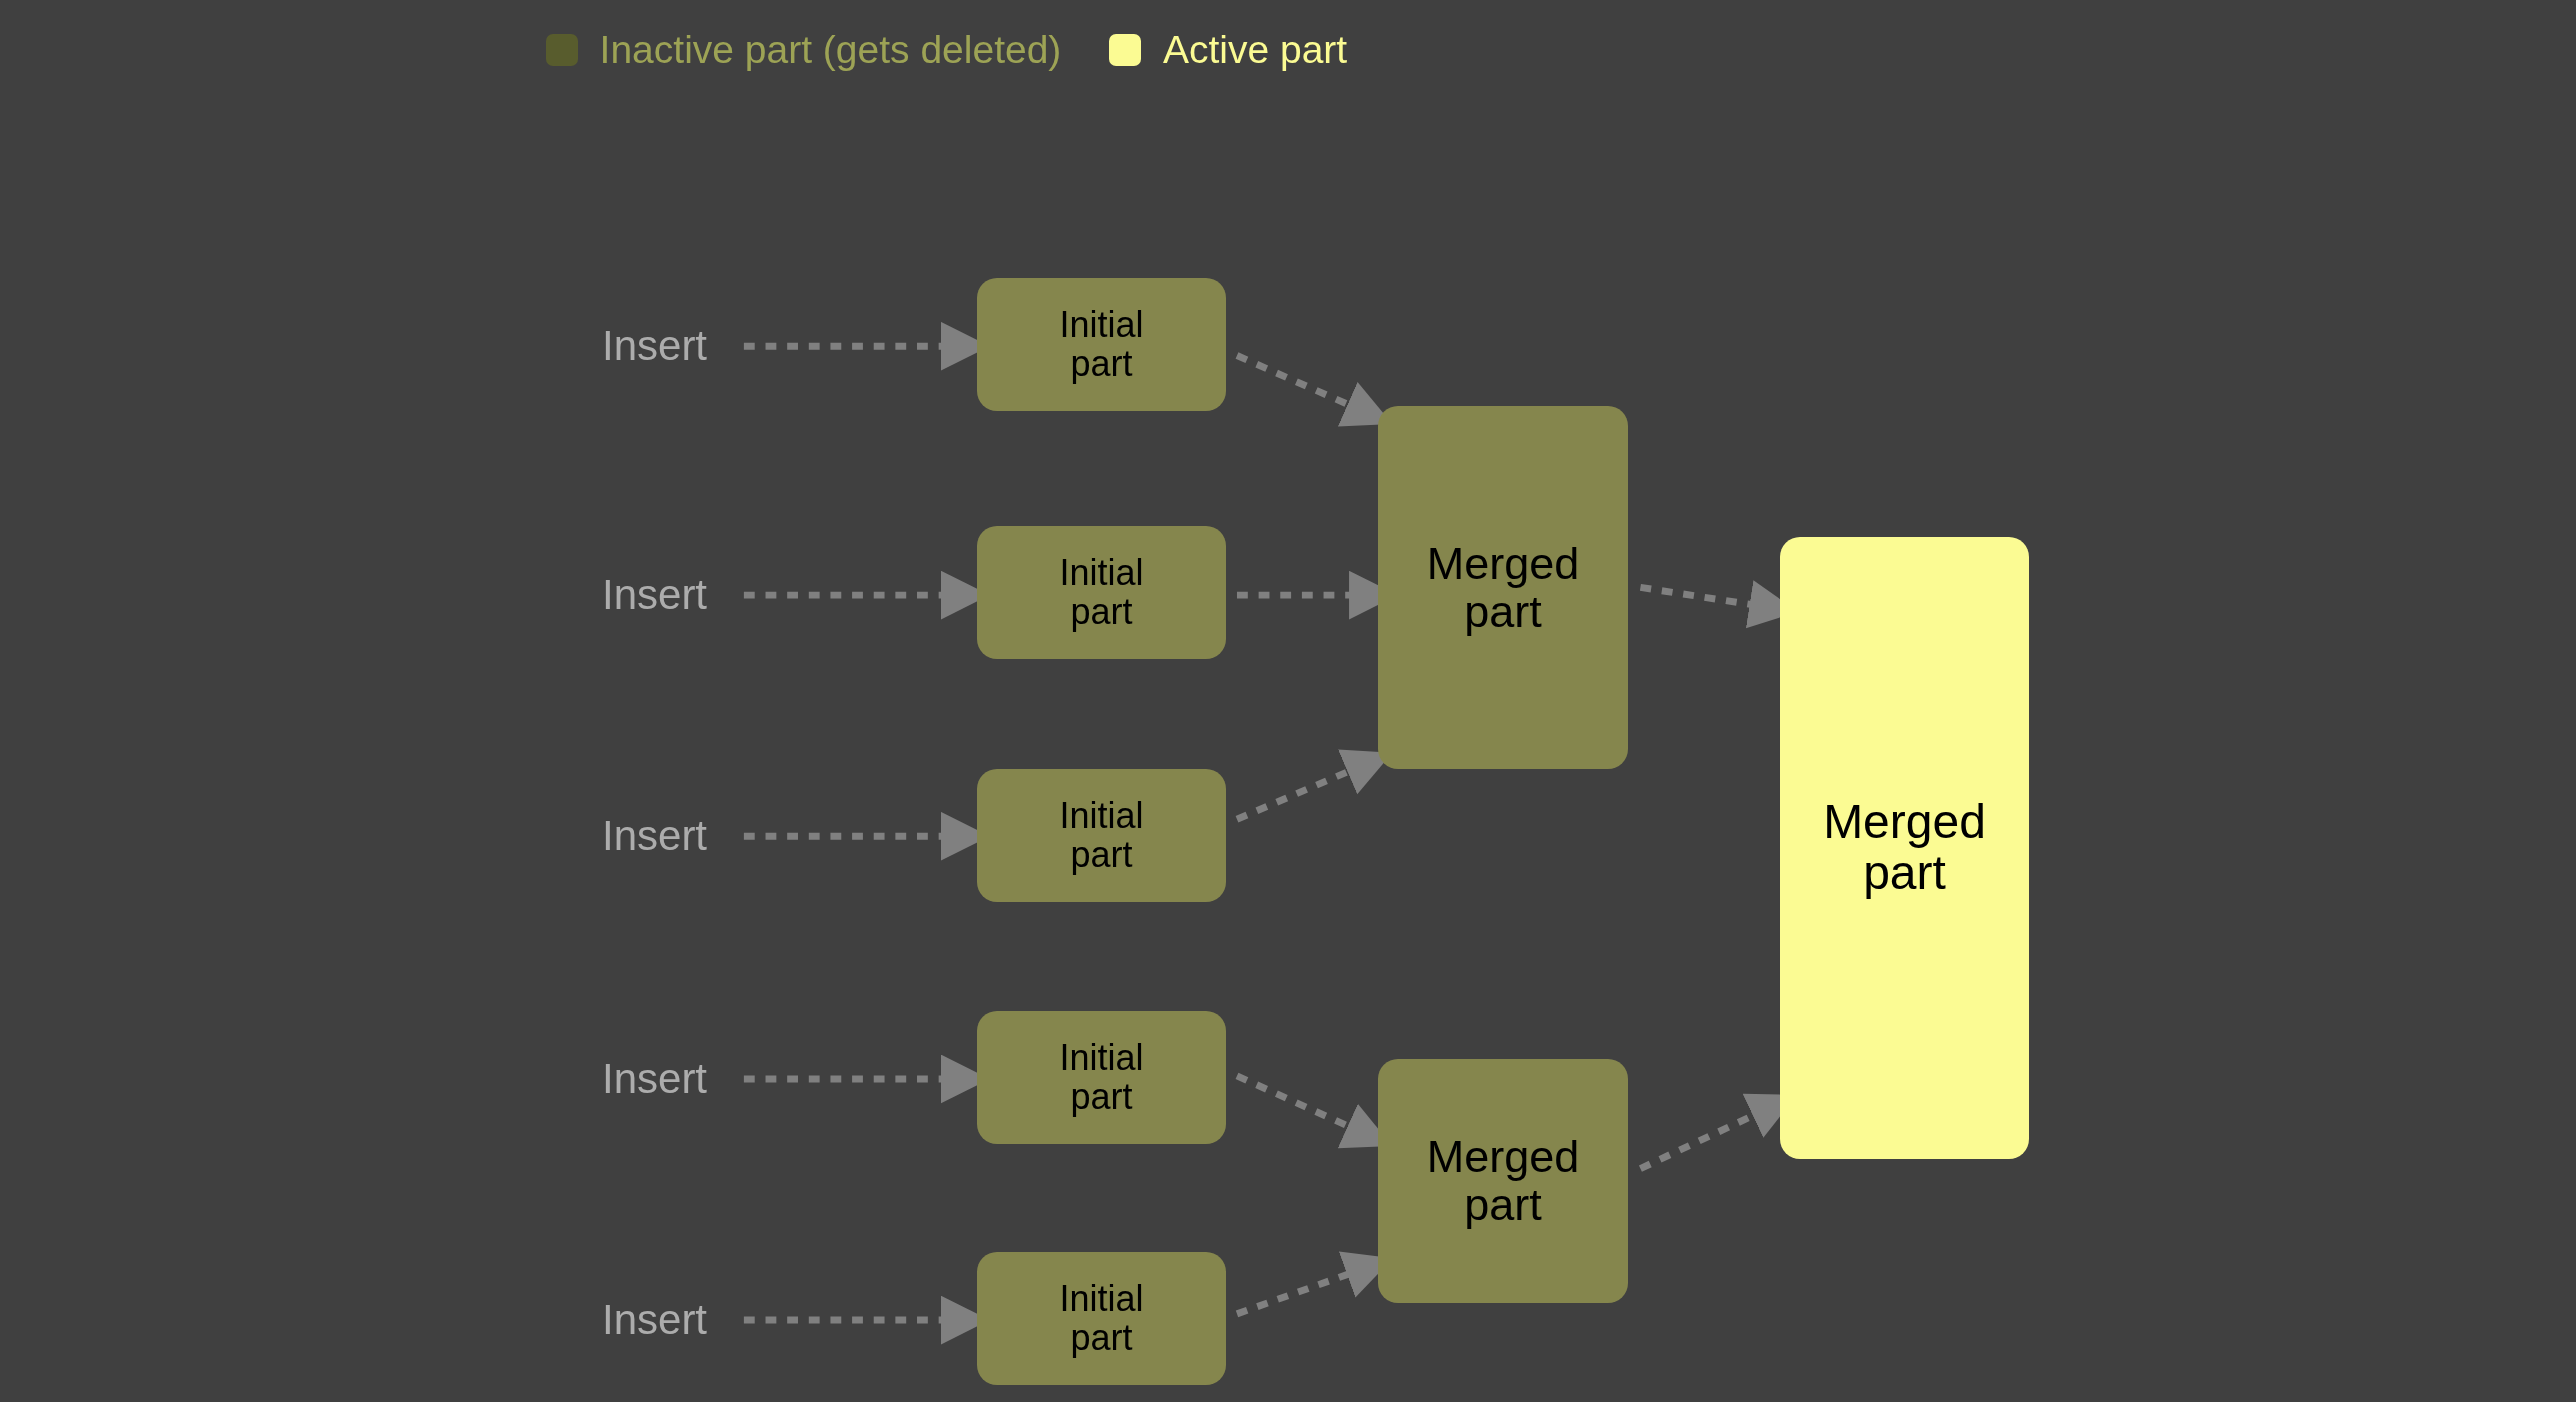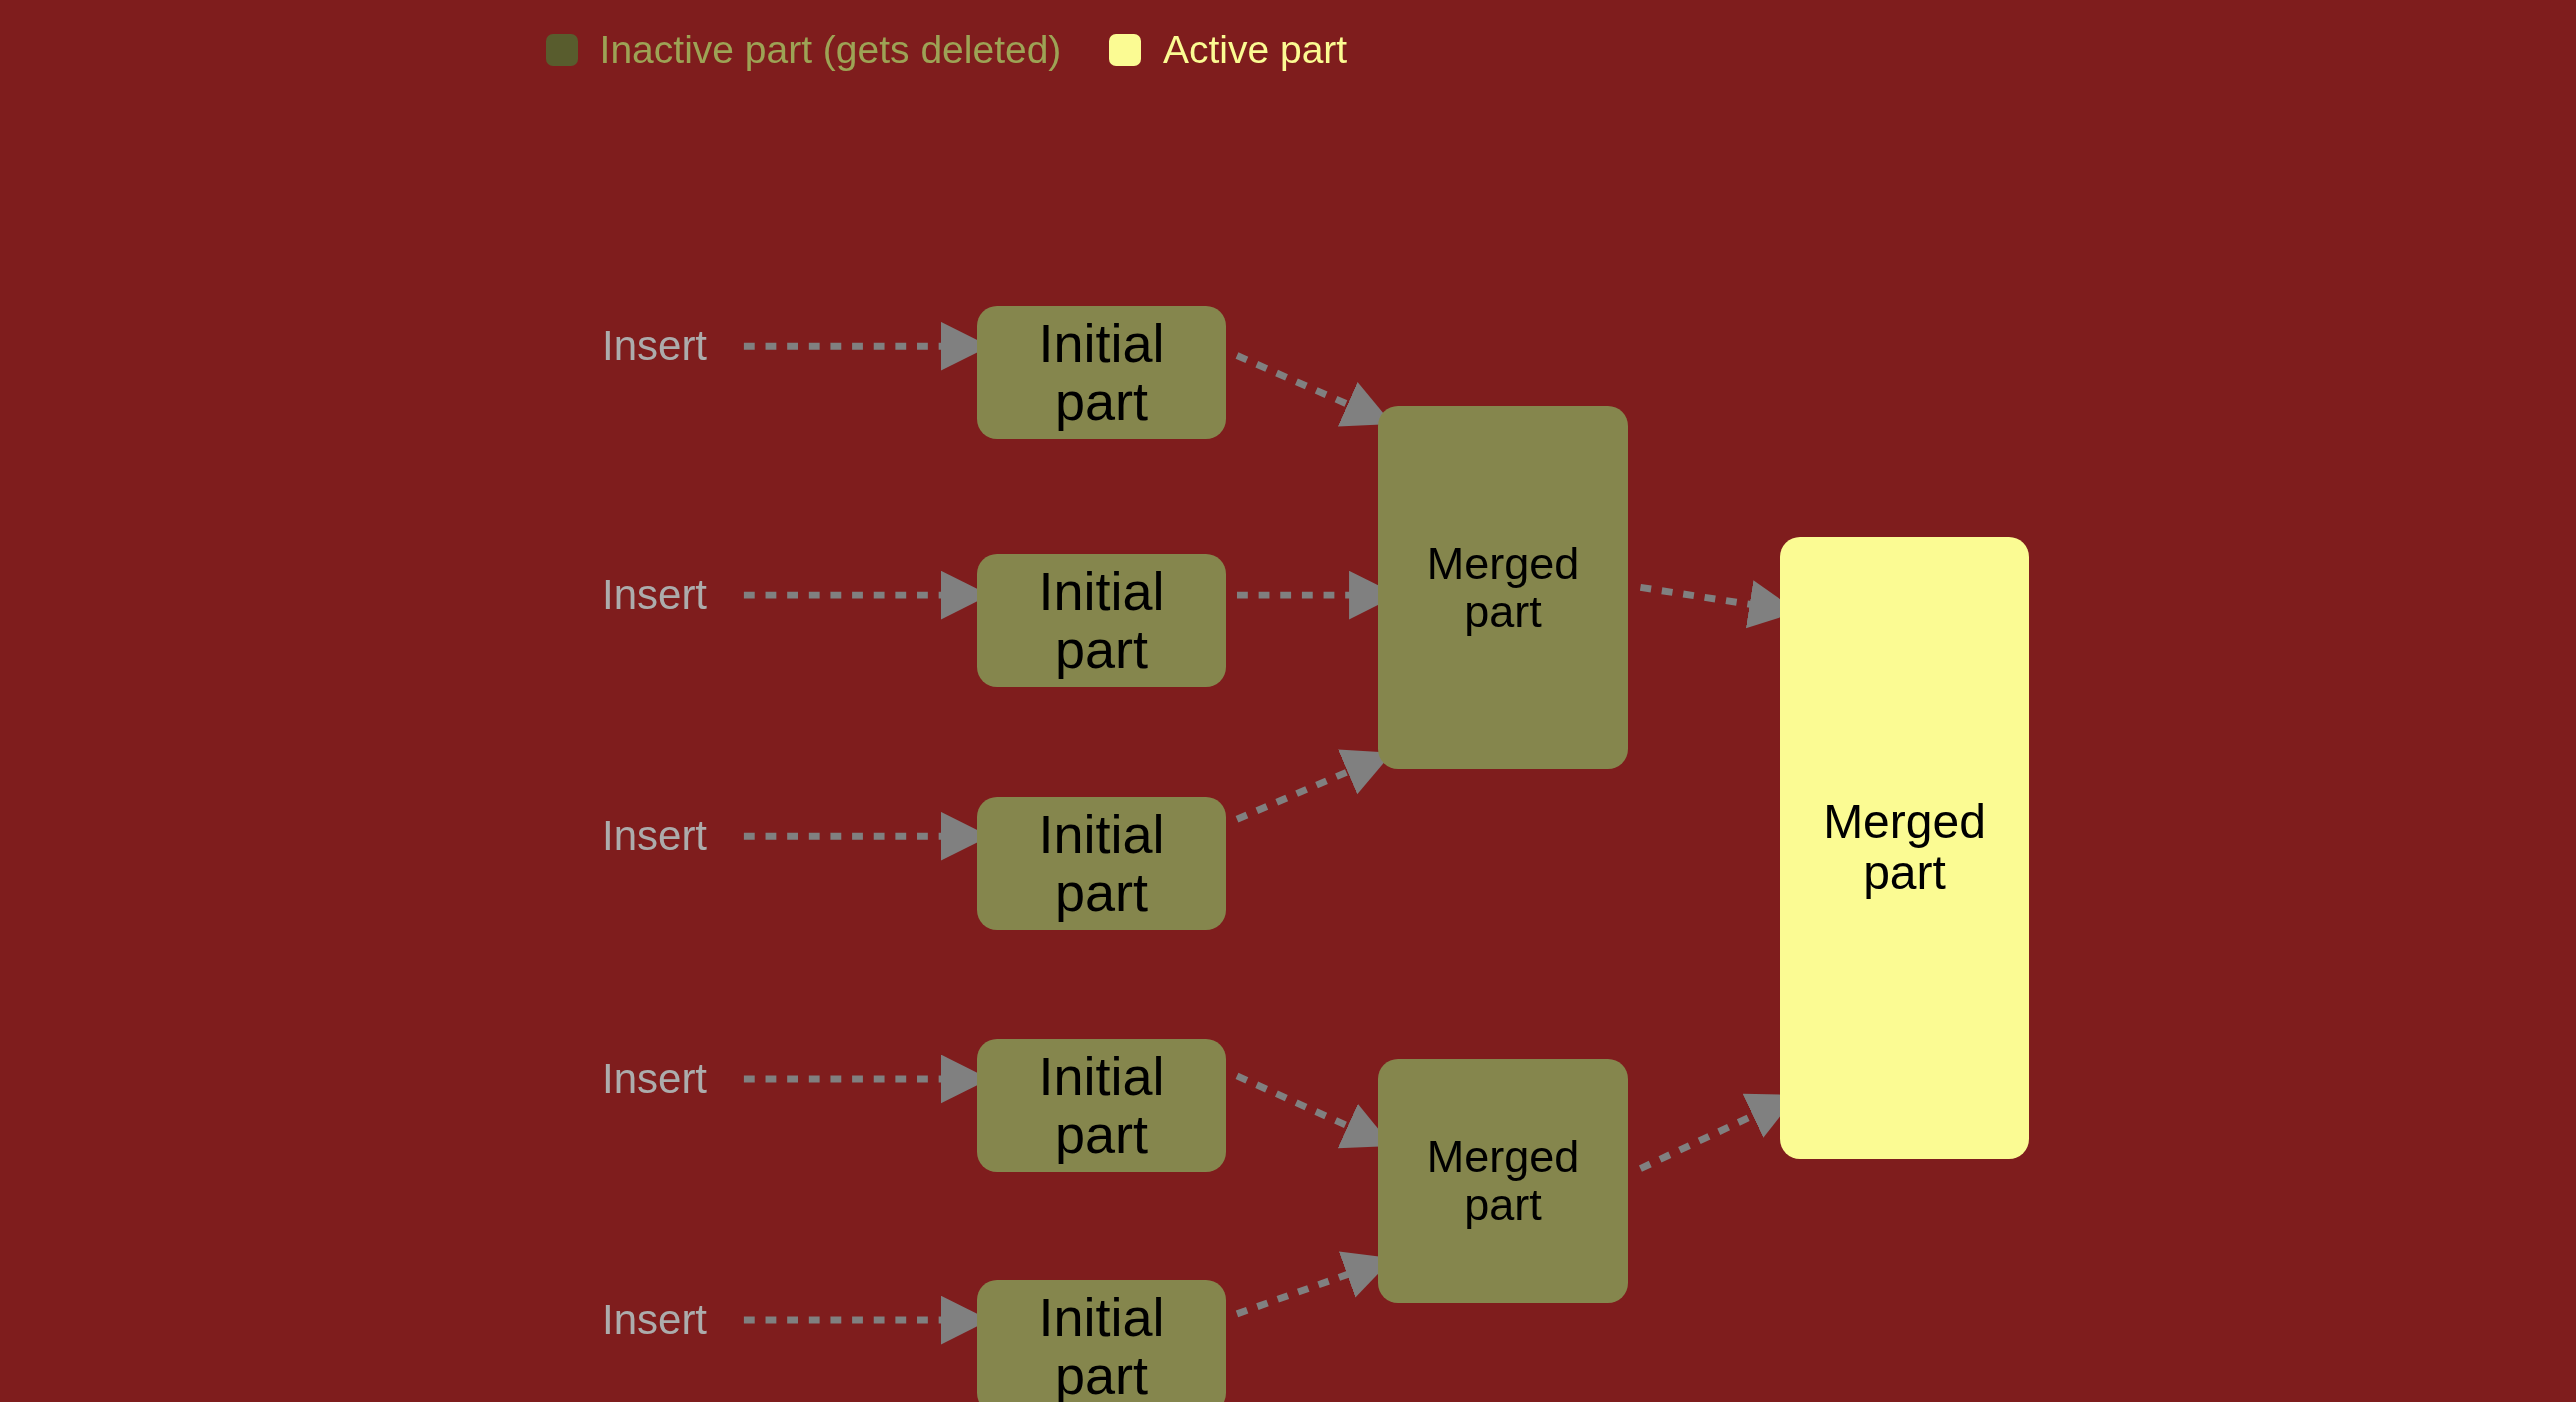--- a/index.html
+++ b/index.html
@@ -5,21 +5,21 @@
 <style>
   html, body {
     margin: 0;
     padding: 0;
     background: #1a1a1a;
   }
   #stage {
     position: relative;
     width: 2576px;
     height: 1402px;
-    background: #7f1d1d;
+    background: #404040;
     overflow: hidden;
     font-family: "Liberation Sans", "DejaVu Sans", sans-serif;
   }
 
   
   #legend {
     position: absolute;
     left: 546px;
     top: 21.6px;
     display: flex;
@@ -62,22 +62,21 @@
     border-radius: 20px;
     line-height: 1.06;
     white-space: pre-line;
   }
   .node.inactive { background: #85864d; }
   .node.active   { background: #fbfb93; }
 
   .node-initial {
     width: 249px;
     height: 133px;
-    font-size: 54px;
-    margin-top: 28px;
+    font-size: 36px;
   }
   .node-merged {
     font-size: 45px;
   }
   .node-final {
     font-size: 48px;
   }
 
   
   .insert-label {

